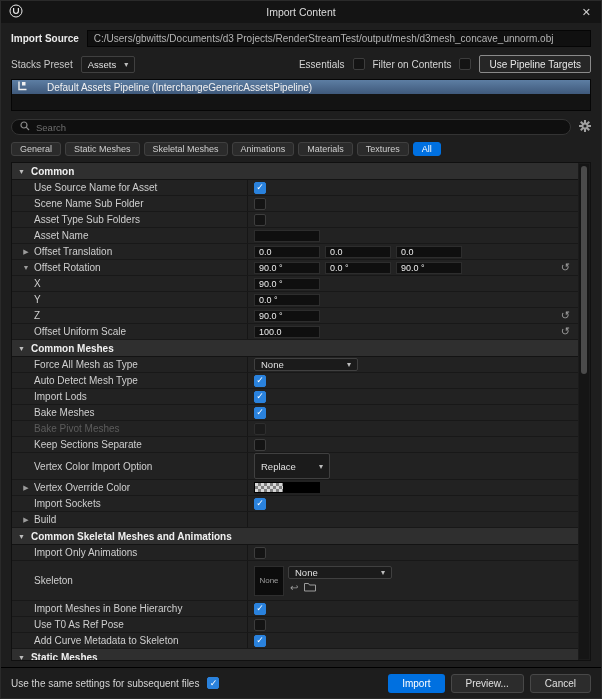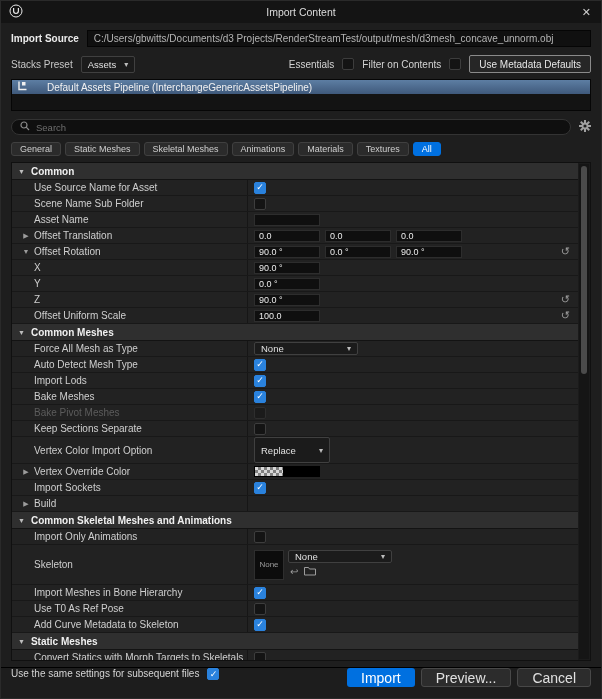--- a/index.html
+++ b/index.html
@@ -83,23 +83,23 @@
                font-size:8px; display:flex; align-items:center; justify-content:center; }
   .skel-col { display:flex; flex-direction:column; gap:3px; }
   .skel-icons { display:flex; gap:6px; align-items:center; padding-left:2px; }
   .mini-icon { color:#9c9c9c; font-size:10px; line-height:1; }
 
   .scrollbar { position:absolute; top:1px; bottom:1px; right:1px; width:10px; background:#151515; }
   .scroll-thumb { position:absolute; top:2px; left:2px; right:2px; height:42%; background:#4b4b4b; border-radius:4px; }
 
   
   .footer { height:31px; flex:none; background:#1d1d1d; border-top:1px solid #000;
-            display:flex; align-items:flex-start; gap:8px; padding:0 10px; }
+            display:flex; align-items:center; gap:8px; padding:0 10px; }
   .footer-right { margin-left:auto; display:flex; gap:6px; }
-  .btn { height:19px; border-radius:3px; display:flex; align-items:center; padding:0 14px; font-size:14px; }
+  .btn { height:19px; border-radius:3px; display:flex; align-items:center; padding:0 14px; font-size:10px; }
   .btn.primary { background:#0070e0; color:#fff; }
   .btn.dark { background:#2c2c2c; border:1px solid #484848; color:#e0e0e0; }
 </style>
 </head>
 <body>
 
 <div class="dialog">
 
   <div class="titlebar">
     <div class="tside">
@@ -125,21 +125,21 @@
     <span>Stacks Preset</span>
     <div class="dropdown">
       <span>Assets</span>
       <span class="caret">▾</span>
     </div>
     <div class="preset-right">
       <span class="cb-label">Essentials</span>
       <span class="checkbox"></span>
       <span class="cb-label">Filter on Contents</span>
       <span class="checkbox"></span>
-      <div class="defaults-btn">Use Metadata Defaults</div>
+      <div class="defaults-btn">Use Pipeline Targets</div>
     </div>
   </div>
 
   <div class="pipeline-list">
     <div class="pipeline-row">
       <span>
         <svg width="10" height="10" viewBox="0 0 10 10">
             <path d="M2 0.5 v8 h7.5" fill="none" stroke="#f0f0f0" stroke-width="1.4"></path>
             <rect x="5" y="1" width="3.5" height="3.5" fill="#f0f0f0"></rect>
           </svg>
@@ -205,20 +205,29 @@
       <div class="row">
         <div class="label-cell">
             <span class="exp"></span>
             <span class="lbl">Scene Name Sub Folder</span>
           </div>
         <div class="value-cell">
           <span class="checkbox"></span>
         </div>
       </div>
 
+      <div class="row">
+        <div class="label-cell">
+            <span class="exp"></span>
+            <span class="lbl">Asset Type Sub Folders</span>
+          </div>
+        <div class="value-cell">
+          <span class="checkbox"></span>
+        </div>
+      </div>
 
       <div class="row">
         <div class="label-cell">
             <span class="exp"></span>
             <span class="lbl">Asset Name</span>
           </div>
         <div class="value-cell">
           <span class="textfield"></span>
         </div>
       </div>

